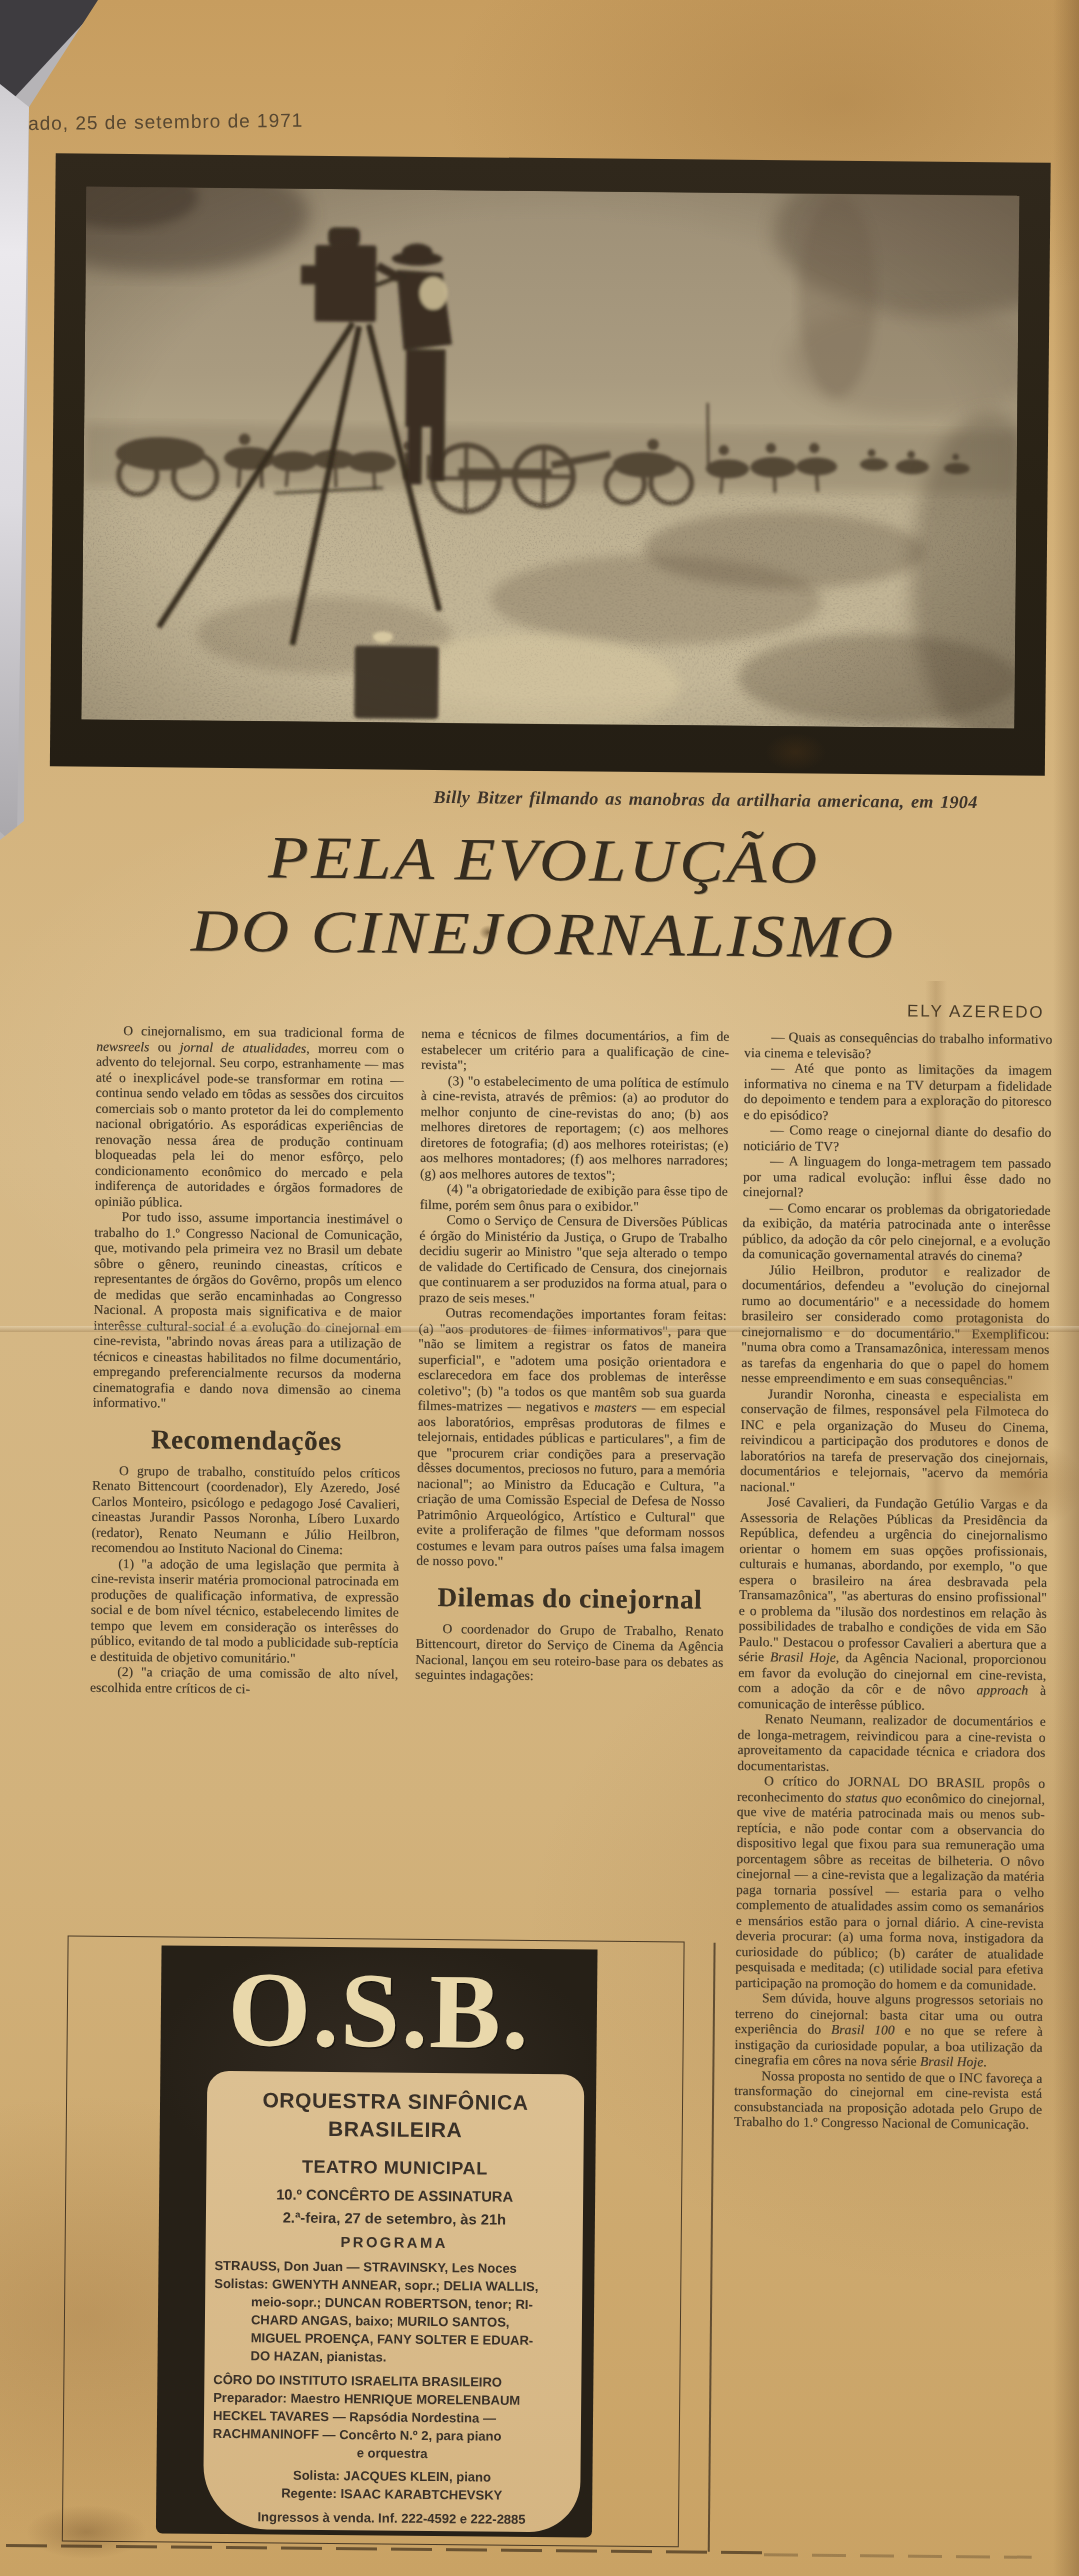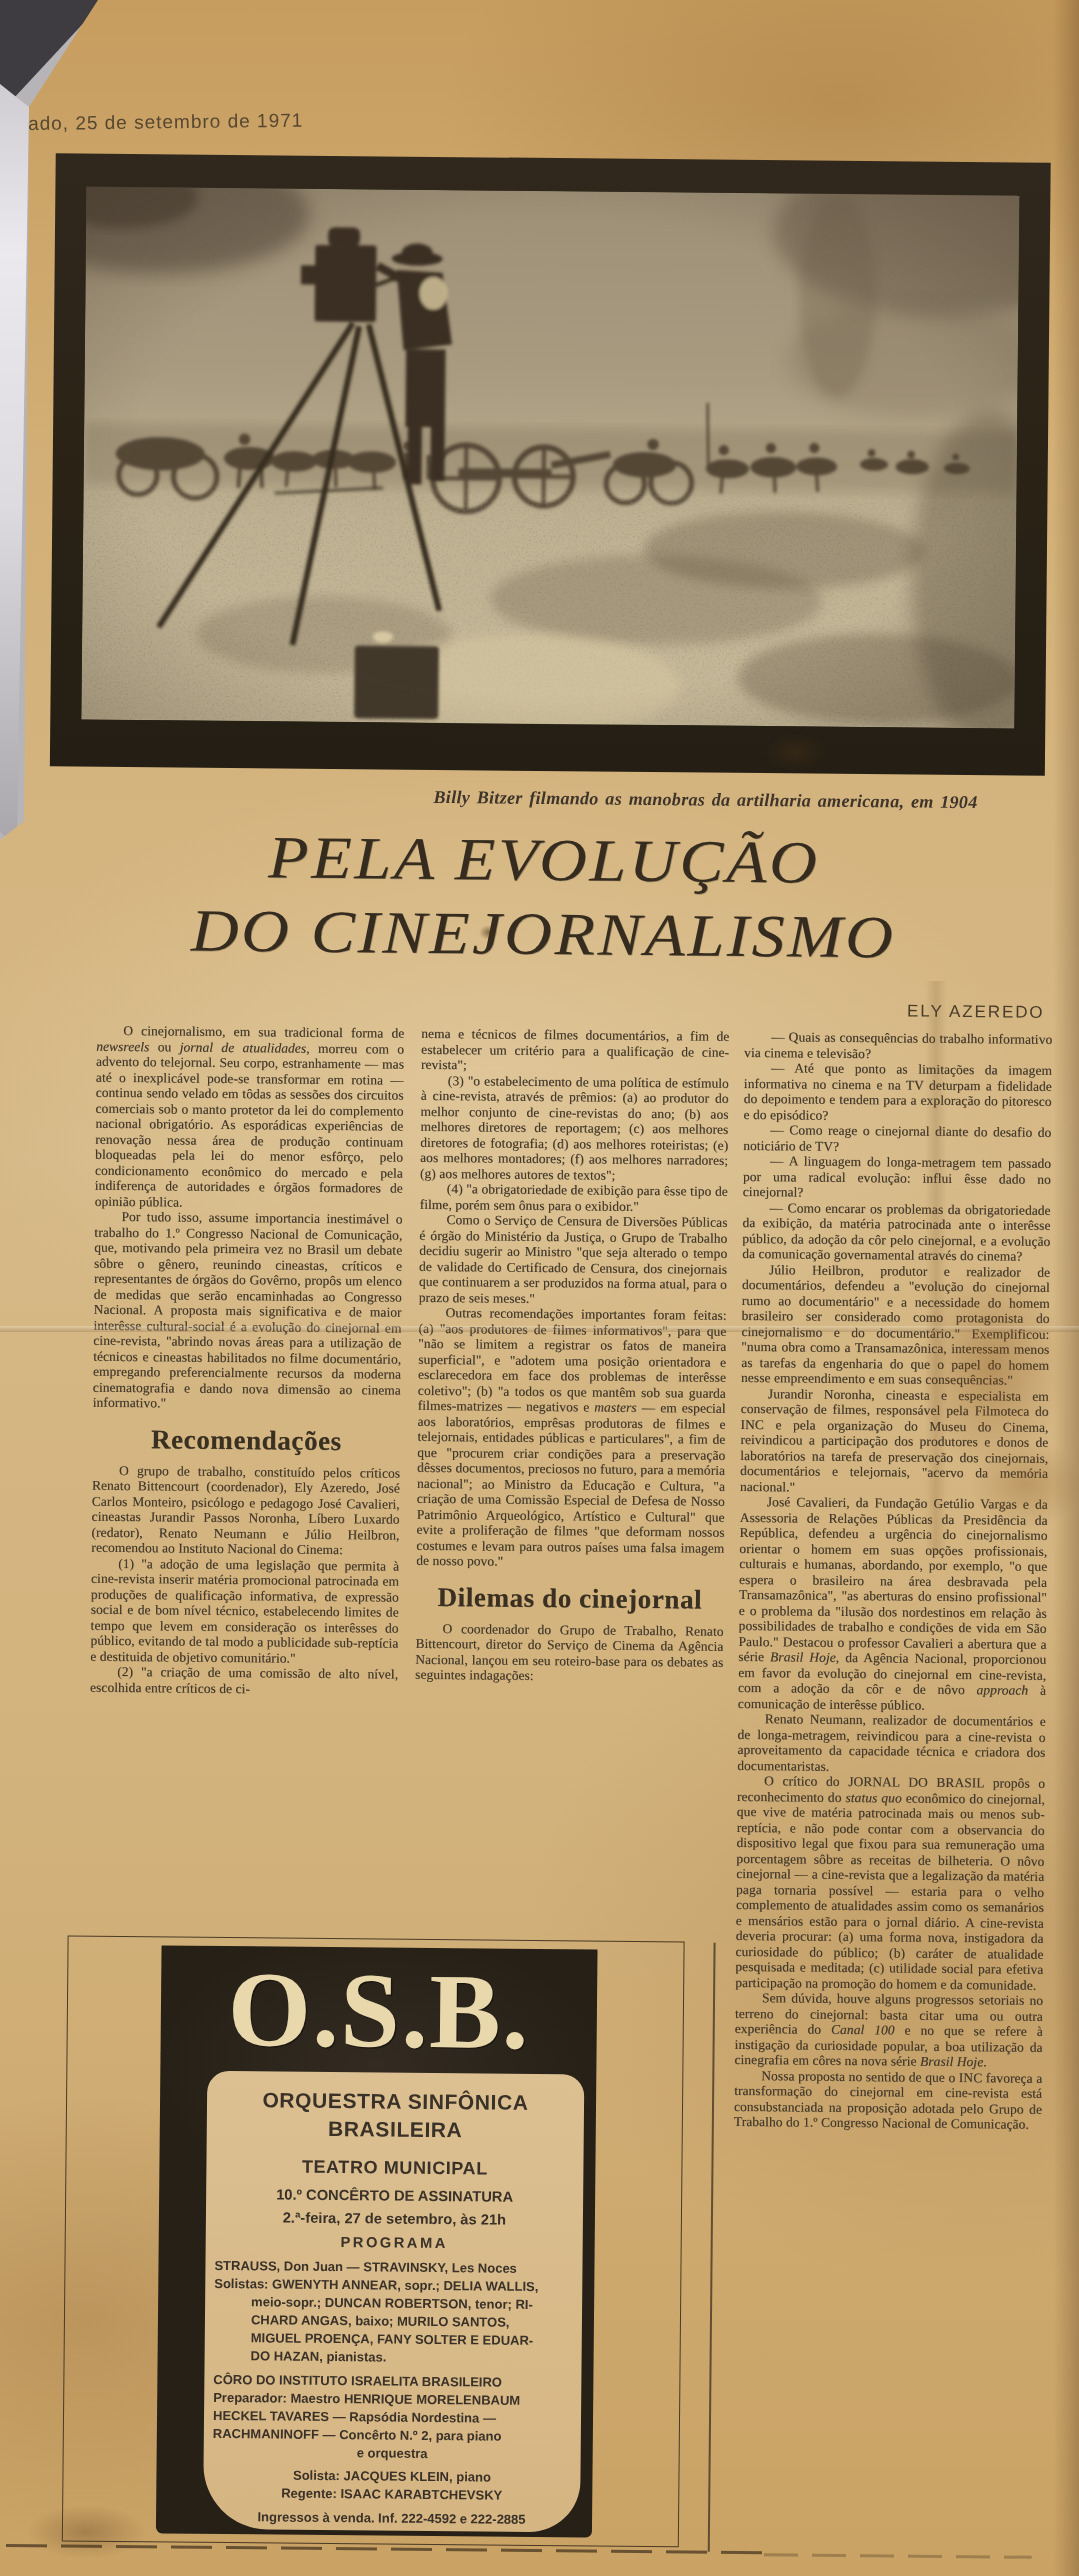--- a/index.html
+++ b/index.html
@@ -277,21 +277,21 @@
         <div class="para">— Quais as consequências do trabalho informativo via cinema e televisão?</div>
         <div class="para">— Até que ponto as limitações da imagem informativa no cinema e na TV deturpam a fidelidade do depoimento e tendem para a exploração do pitoresco e do episódico?</div>
         <div class="para">— Como reage o cinejornal diante do desafio do noticiário de TV?</div>
         <div class="para">— A linguagem do longa-metragem tem passado por uma radical evolução: influi êsse dado no cinejornal?</div>
         <div class="para">— Como encarar os problemas da obrigatoriedade da exibição, da matéria patrocinada ante o interêsse público, da adoção da côr pelo cinejornal, e a evolução da comunicação governamental através do cinema?</div>
         <div class="para">Júlio Heilbron, produtor e realizador de documentários, defendeu a "evolução do cinejornal rumo ao documentário" e a necessidade do homem brasileiro ser considerado como protagonista do cinejornalismo e do documentário." Exemplificou: "numa obra como a Transamazônica, interessam menos as tarefas da engenharia do que o papel do homem nesse empreendimento e em suas consequências."</div>
         <div class="para">Jurandir Noronha, cineasta e especialista em conservação de filmes, responsável pela Filmoteca do INC e pela organização do Museu do Cinema, reivindicou a participação dos produtores e donos de laboratórios na tarefa de preservação dos cinejornais, documentários e telejornais, "acervo da memória nacional."</div>
         <div class="para">José Cavalieri, da Fundação Getúlio Vargas e da Assessoria de Relações Públicas da Presidência da República, defendeu a urgência do cinejornalismo orientar o homem em suas opções profissionais, culturais e humanas, abordando, por exemplo, "o que espera o brasileiro na área desbravada pela Transamazônica", "as aberturas do ensino profissional" e o problema da "ilusão dos nordestinos em relação às possibilidades de trabalho e condições de vida em São Paulo." Destacou o professor Cavalieri a abertura que a série <i>Brasil Hoje</i>, da Agência Nacional, proporcionou em favor da evolução do cinejornal em cine-revista, com a adoção da côr e de nôvo <i>approach</i> à comunicação de interêsse público.</div>
         <div class="para">Renato Neumann, realizador de documentários e de longa-metragem, reivindicou para a cine-revista o aproveitamento da capacidade técnica e criadora dos documentaristas.</div>
         <div class="para">O crítico do JORNAL DO BRASIL propôs o reconhecimento do <i>status quo</i> econômico do cinejornal, que vive de matéria patrocinada mais ou menos sub-reptícia, e não pode contar com a observancia do dispositivo legal que fixou para sua remuneração uma porcentagem sôbre as receitas de bilheteria. O nôvo cinejornal — a cine-revista que a legalização da matéria paga tornaria possível — estaria para o velho complemento de atualidades assim como os semanários e mensários estão para o jornal diário. A cine-revista deveria procurar: (a) uma forma nova, instigadora da curiosidade do público; (b) caráter de atualidade pesquisada e meditada; (c) utilidade social para efetiva participação na promoção do homem e da comunidade.</div>
-        <div class="para">Sem dúvida, houve alguns progressos setoriais no terreno do cinejornal: basta citar uma ou outra experiência do <i>Canal 100</i> e no que se refere à instigação da curiosidade popular, a boa utilização da cinegrafia em côres na nova série <i>Brasil Hoje</i>.</div>
+        <div class="para">Sem dúvida, houve alguns progressos setoriais no terreno do cinejornal: basta citar uma ou outra experiência do <i>Brasil 100</i> e no que se refere à instigação da curiosidade popular, a boa utilização da cinegrafia em côres na nova série <i>Brasil Hoje</i>.</div>
         <div class="para">Nossa proposta no sentido de que o INC favoreça a transformação do cinejornal em cine-revista está consubstanciada na proposição adotada pelo Grupo de Trabalho do 1.º Congresso Nacional de Comunicação.</div>
       </div>
 
     <div id="ad-box">
       <div id="ad-black">
         <div id="osb-logo">O.S.B.</div>
         <div id="ad-panel">
             <div class="ad-name">ORQUESTRA SINFÔNICA</div>
             <div class="ad-name">BRASILEIRA</div>
             <div class="ad-venue">TEATRO MUNICIPAL</div>

